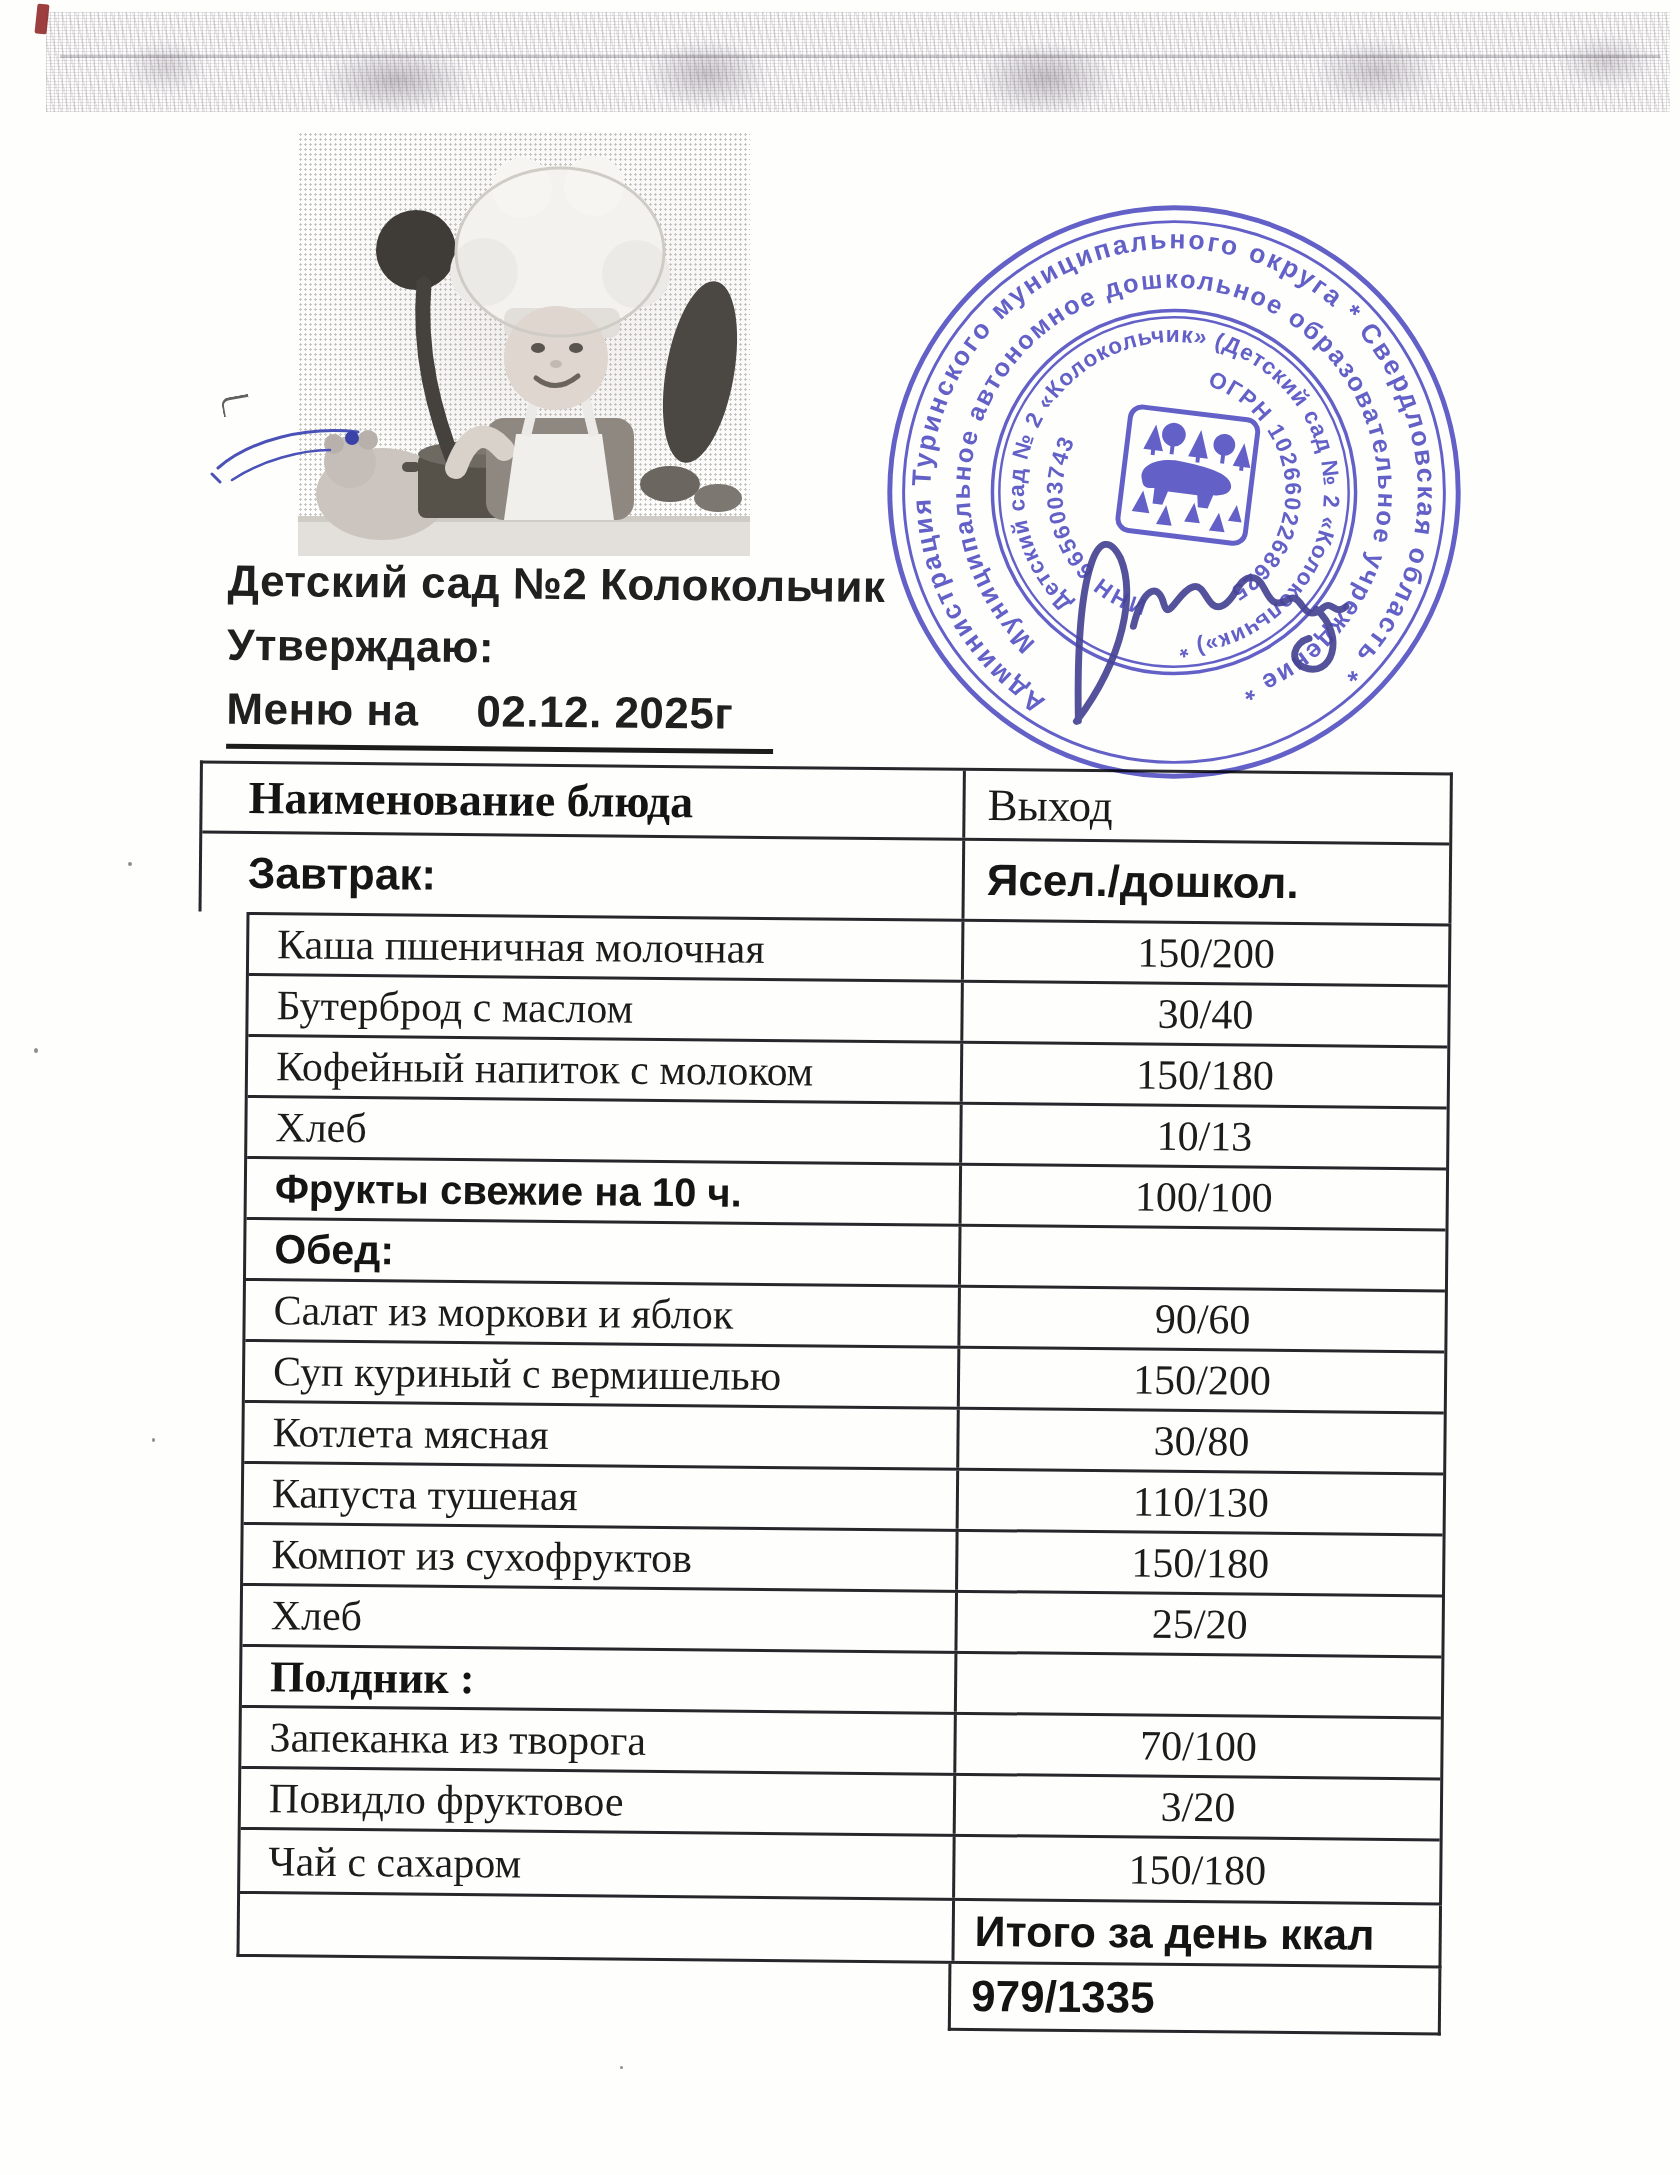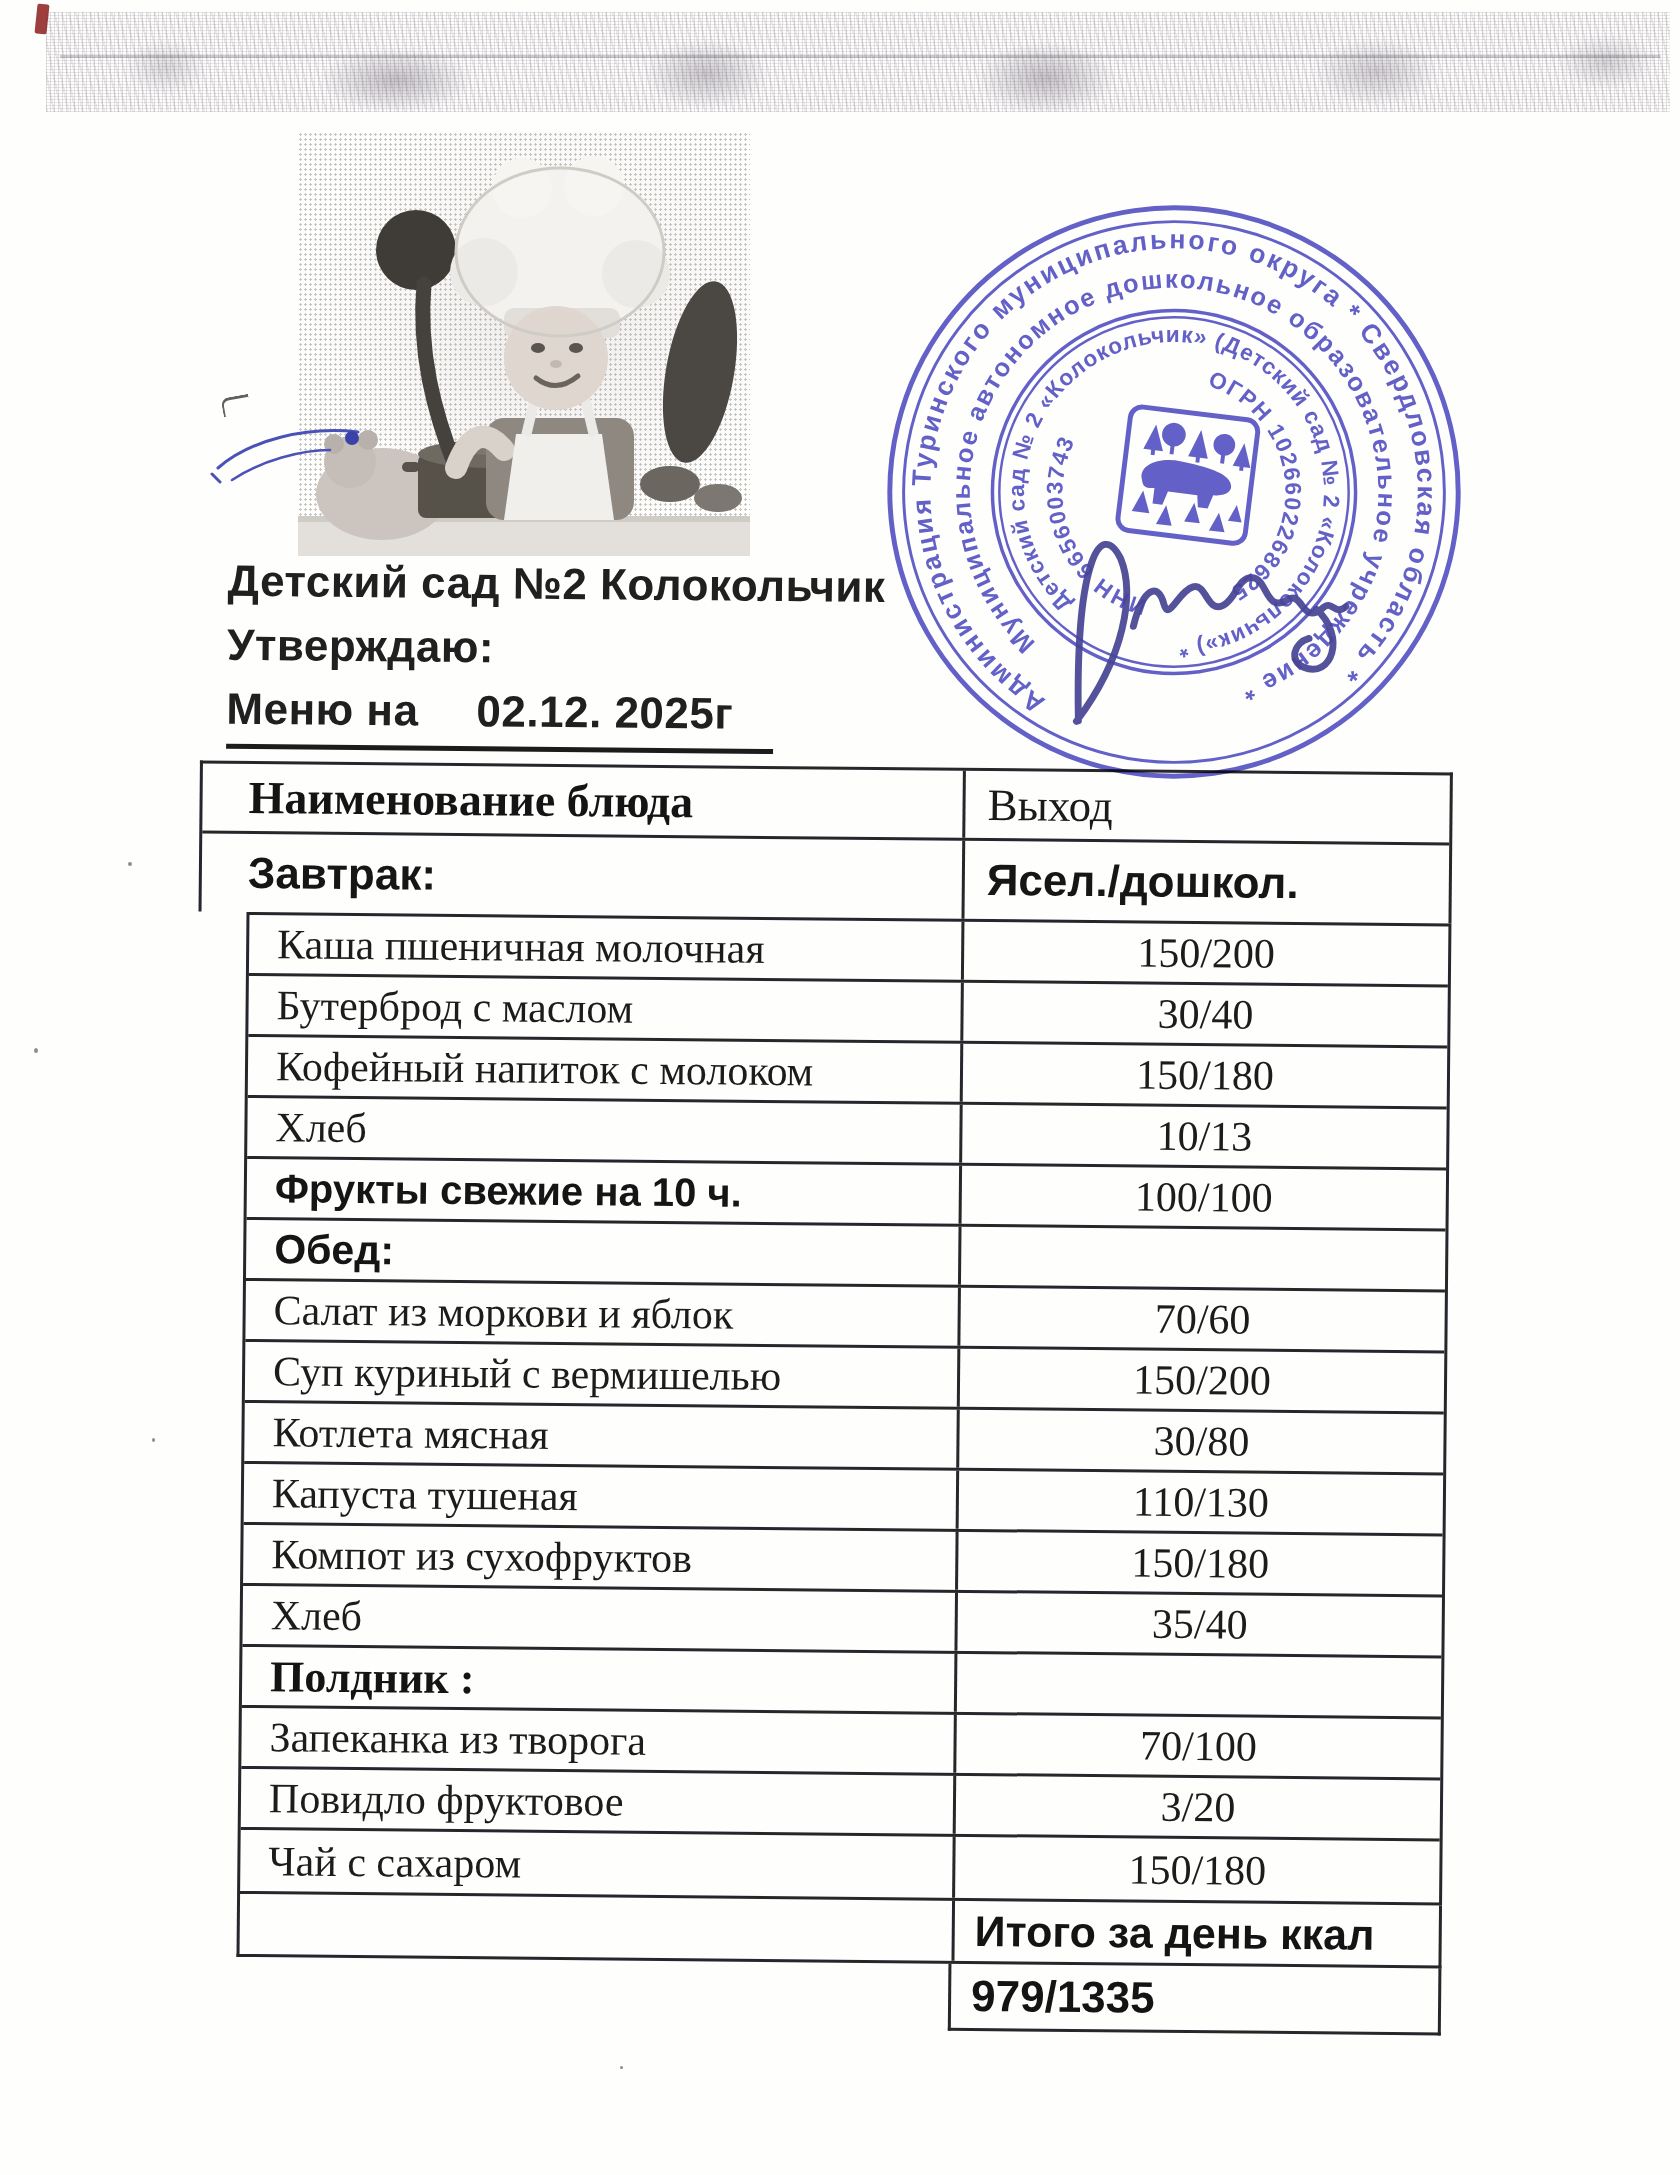--- a/index.html
+++ b/index.html
@@ -258,21 +258,21 @@
     <div class="c2">
               <span></span>
             </div>
   </div>
 
   <div class="row t-item">
     <div class="c1">
               <span>Салат из моркови и яблок</span>
             </div>
     <div class="c2">
-              <span>70/60</span>
+              <span>90/60</span>
             </div>
   </div>
 
   <div class="row t-item">
     <div class="c1">
               <span>Суп куриный с вермишелью</span>
             </div>
     <div class="c2">
               <span>150/200</span>
             </div>
@@ -303,21 +303,21 @@
     <div class="c2">
               <span>150/180</span>
             </div>
   </div>
 
   <div class="row t-item">
     <div class="c1">
               <span>Хлеб</span>
             </div>
     <div class="c2">
-              <span>35/40</span>
+              <span>25/20</span>
             </div>
   </div>
 
   <div class="row t-section-serif">
     <div class="c1">
               <span>Полдник :</span>
             </div>
     <div class="c2">
               <span></span>
             </div>

